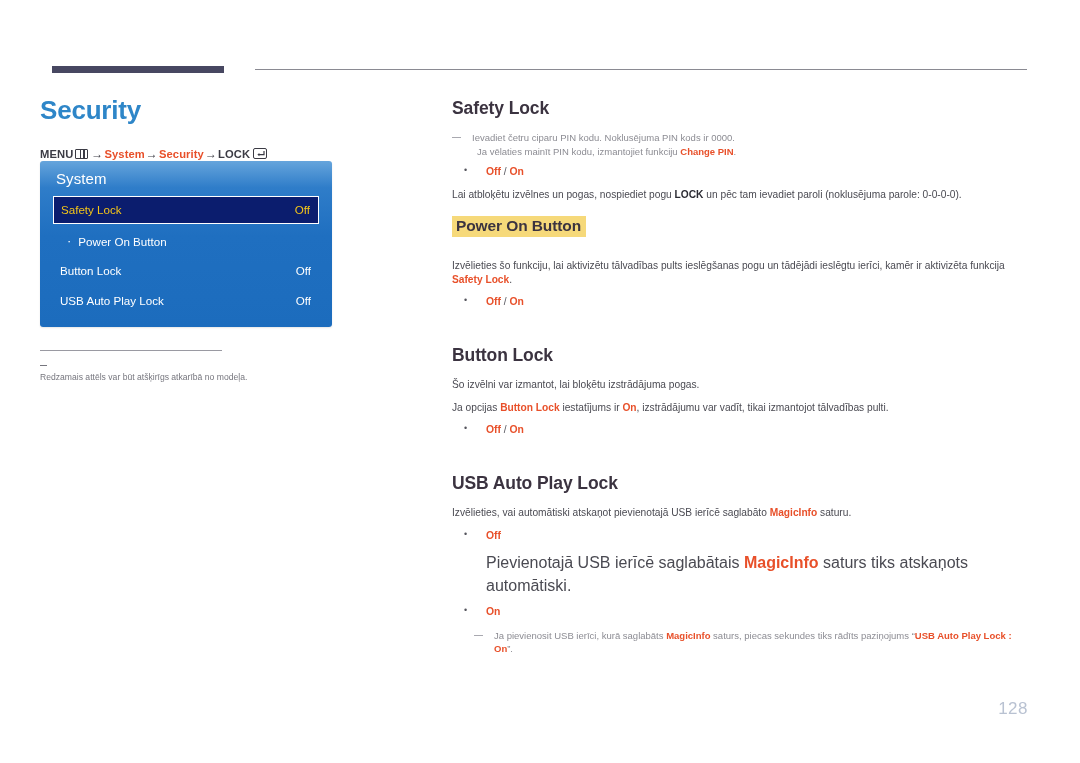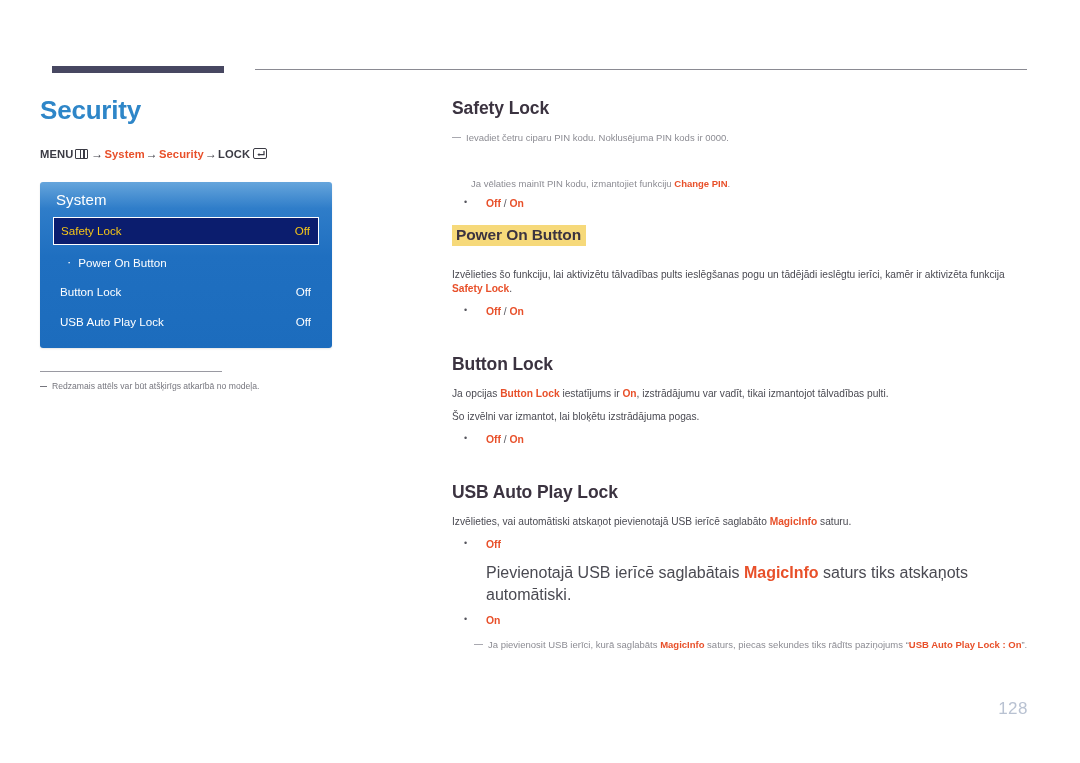--- a/index.html
+++ b/index.html
@@ -52,21 +52,20 @@
 
   .breadcrumb {
     font-size: 11.2px;
     font-weight: bold;
     color: #3b3b44;
     letter-spacing: 0.1px;
     display: flex;
     align-items: center;
     gap: 0;
     white-space: nowrap;
-    margin-bottom: 21px;
   }
   .breadcrumb .crumb-accent { color: #e8502a; }
   .breadcrumb .arrow { font-weight: normal; font-size: 12px; padding: 0 1px; }
 
   .icon-menu {
     display: inline-block;
     width: 13px;
     height: 10px;
     border: 1.4px solid #3b3b44;
     border-radius: 1px;
@@ -150,20 +149,21 @@
     height: 1px;
     background: #9a9aa2;
     margin: 23px 0 8px 0;
   }
   .left-note {
     font-size: 8.6px;
     color: #76767e;
     line-height: 1.5;
     display: flex;
     gap: 5px;
+    flex-direction: column;
   }
   .left-note .dash {
     display: inline-block;
     width: 7px;
     height: 1px;
     background: #76767e;
     margin-top: 6px;
     flex: none;
   }
 
@@ -198,33 +198,33 @@
     margin: 0 0 9px 0;
   }
   .b-or { color: #e8502a; font-weight: bold; }
   .b-dk { color: #2b2b33; font-weight: bold; }
 
   .note {
     font-size: 9.5px;
     line-height: 1.45;
     color: #8c8c93;
     display: flex;
-    gap: 5px;
+    gap: 11px;
     margin: 0 0 6px 0;
   }
   .note .dash {
     display: inline-block;
     width: 9px;
     height: 1.3px;
     background: #a9a9b0;
     margin-top: 6px;
     flex: none;
   }
   .note-body { flex: 1; }
-  .note-indent { padding-left: 5px; display: block; margin-top: 32px; }
+  .note-indent { padding-left: 5px; display: block; }
 
   ul.bullets {
     list-style: none;
     margin: 0 0 9px 0;
     padding: 0;
   }
   ul.bullets > li {
     font-size: 10.2px;
     line-height: 1.4;
     color: #4a4a52;
@@ -341,42 +341,43 @@
       </span>
     </div>
 
     <ul class="bullets">
       <li>
         <span class="opt">Off</span><span class="sep"> / </span><span class="opt">On</span>
       </li>
     </ul>
 
 
+    <p class="body"><span>Lai atbloķētu izvēlnes un pogas, nospiediet pogu </span><span class="b-dk">LOCK</span><span> un pēc tam ievadiet paroli (noklusējuma parole: 0-0-0-0).</span></p>
   </div>
 
   <div class="sec" style="margin-top:14px;">
     <h2 class="sec-h hl">Power On Button</h2>
 
     <p class="body" style="margin-top:10px;"><span>Izvēlieties šo funkciju, lai aktivizētu tālvadības pults ieslēgšanas pogu un tādējādi ieslēgtu ierīci, kamēr ir aktivizēta funkcija </span><span class="b-or">Safety Lock</span><span>.</span></p>
 
     <ul class="bullets">
       <li>
         <span class="opt">Off</span><span class="sep"> / </span><span class="opt">On</span>
       </li>
     </ul>
   </div>
 
   <div class="sec-spacer-lg"></div>
 
   <div class="sec">
     <h2 class="sec-h">Button Lock</h2>
 
+    <p class="body">Šo izvēlni var izmantot, lai bloķētu izstrādājuma pogas.</p>
+
     <p class="body"><span>Ja opcijas </span><span class="b-or">Button Lock</span><span> iestatījums ir </span><span class="b-or">On</span><span>, izstrādājumu var vadīt, tikai izmantojot tālvadības pulti.</span></p>
-
-    <p class="body">Šo izvēlni var izmantot, lai bloķētu izstrādājuma pogas.</p>
 
     <ul class="bullets">
       <li>
         <span class="opt">Off</span><span class="sep"> / </span><span class="opt">On</span>
       </li>
     </ul>
   </div>
 
   <div class="sec-spacer-lg"></div>
 

